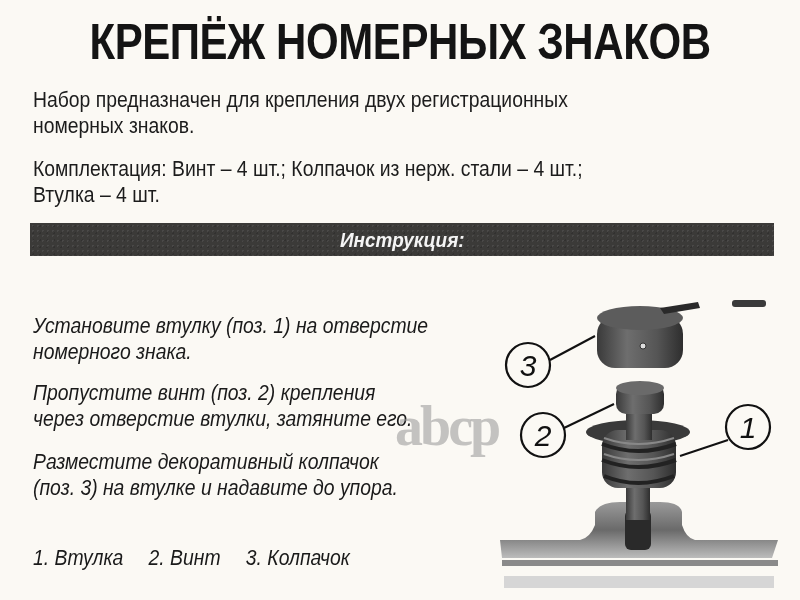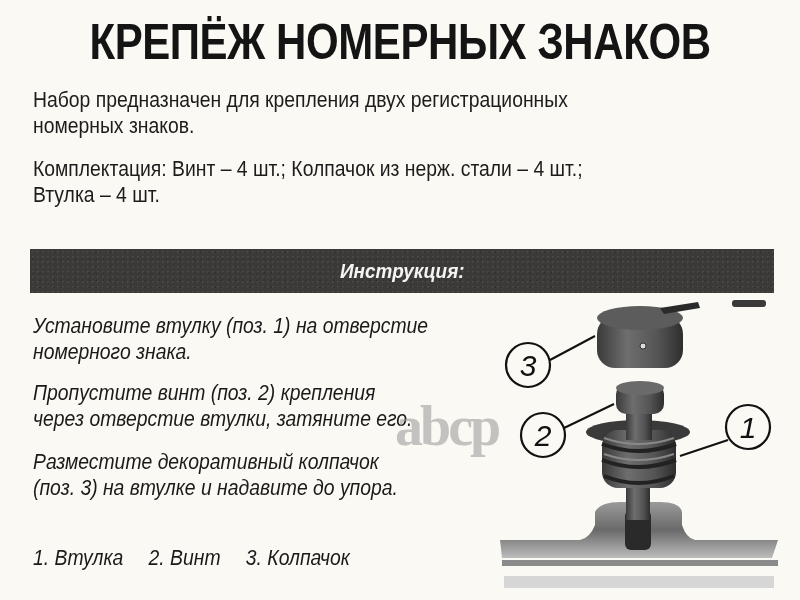--- a/index.html
+++ b/index.html
@@ -17,21 +17,21 @@
     color:#141414; line-height:56px; white-space:nowrap;
   }
   .para {
     position:absolute; left:33px; width:740px;
     font-size:21.5px; line-height:26px; color:#1c1c1c;
     transform:scaleX(0.9); transform-origin:left top;
   }
   .p1 { top:87px; }
   .p2 { top:156px; }
   .banner {
-    position:absolute; left:30px; top:249px; width:744px; height:44px;
+    position:absolute; left:30px; top:223px; width:744px; height:33px;
     background:#3b3a38;
     background-image:
       radial-gradient(rgba(255,255,255,0.08) 1px, transparent 1px),
       radial-gradient(rgba(0,0,0,0.15) 1px, transparent 1px);
     background-size:5px 5px, 7px 7px;
     display:flex; align-items:center; justify-content:center;
   }
   .banner-label {
     color:#f4f4f4; font-style:italic; font-weight:bold; font-size:21px;
     transform:scaleX(0.9);

